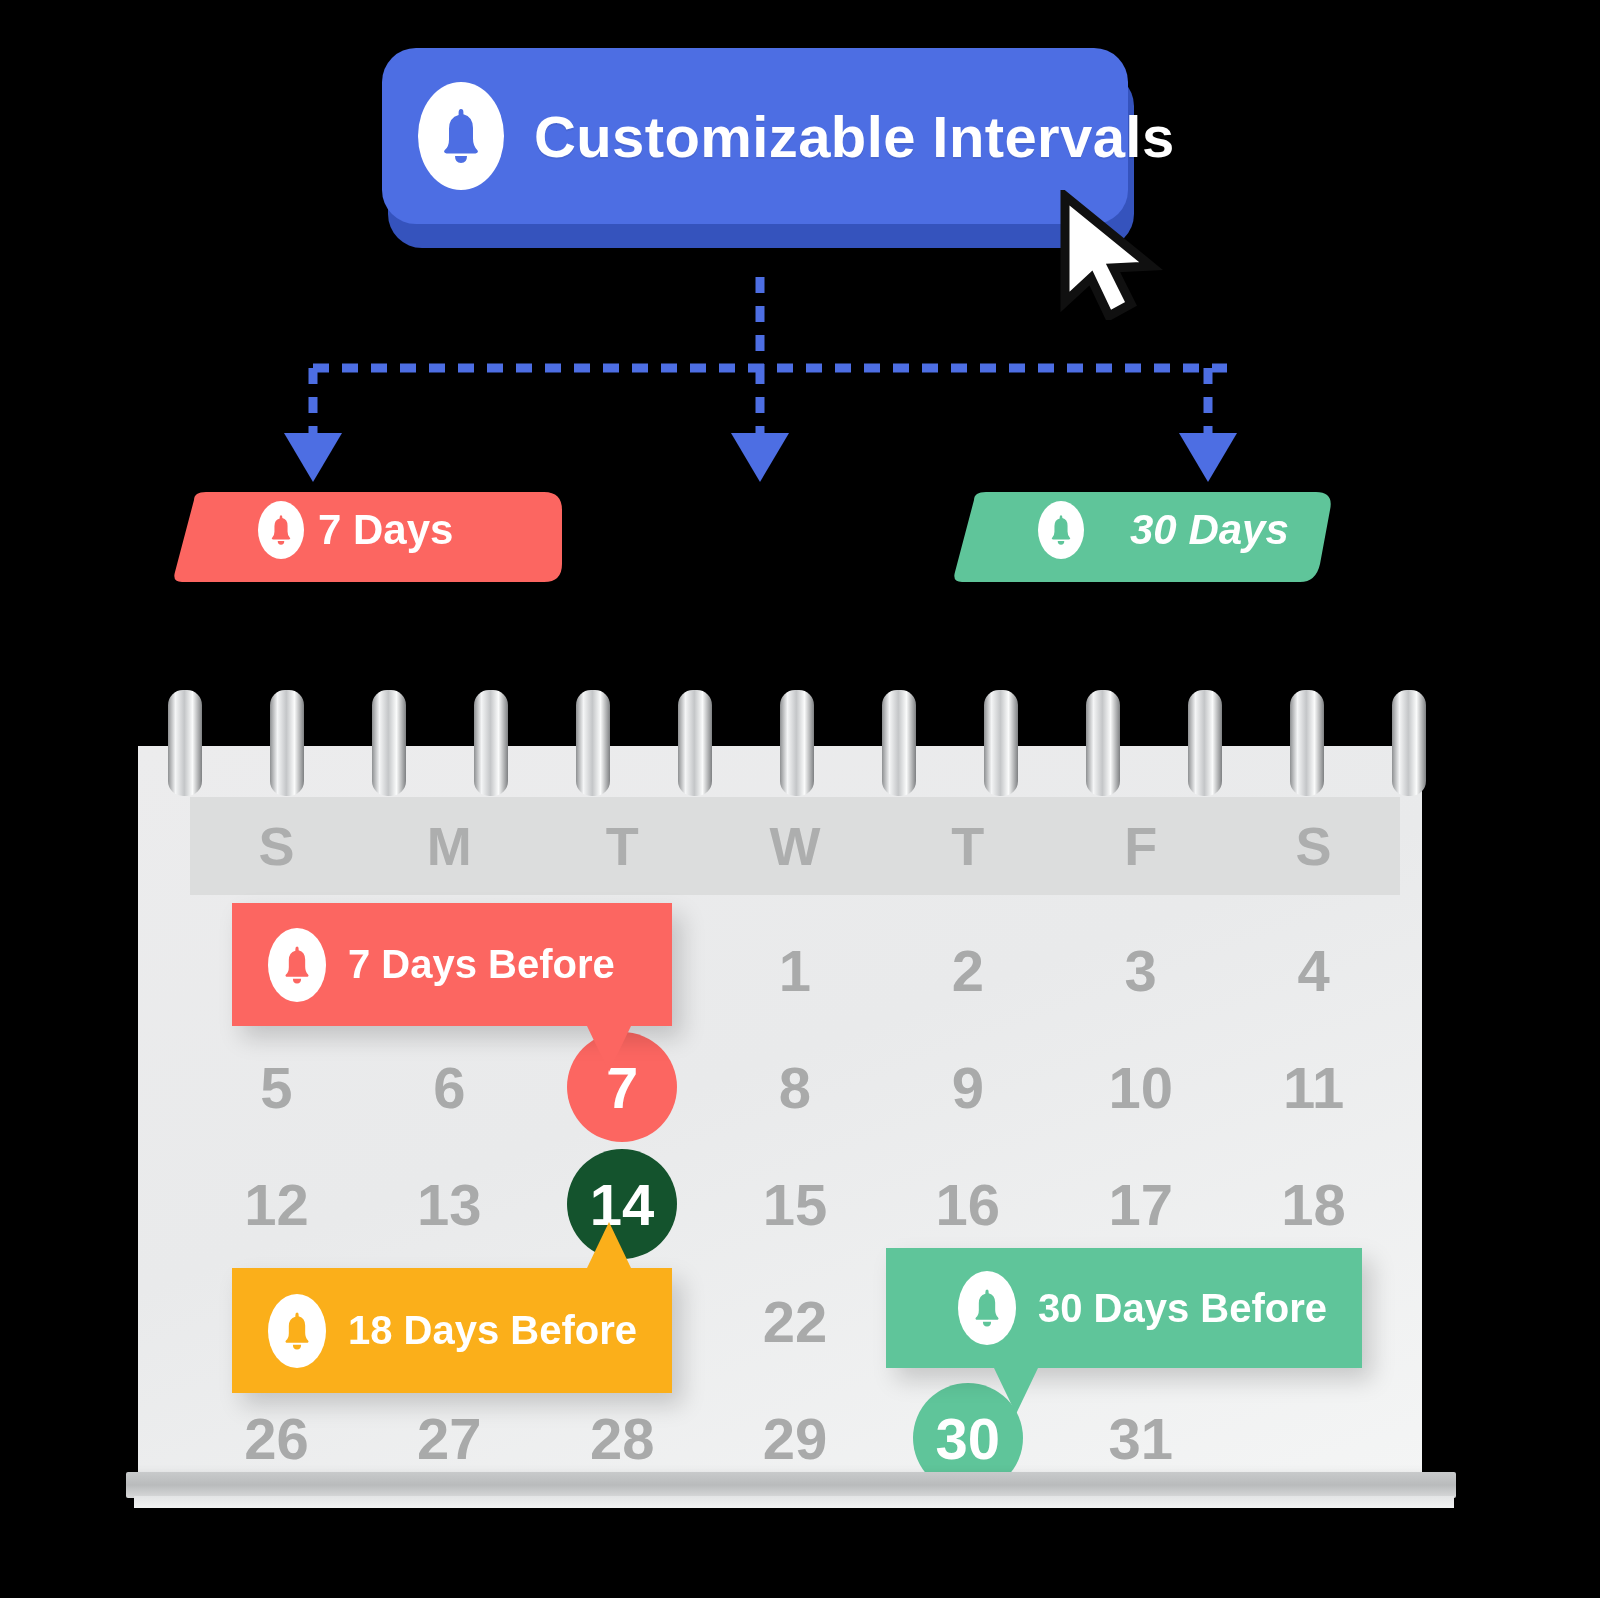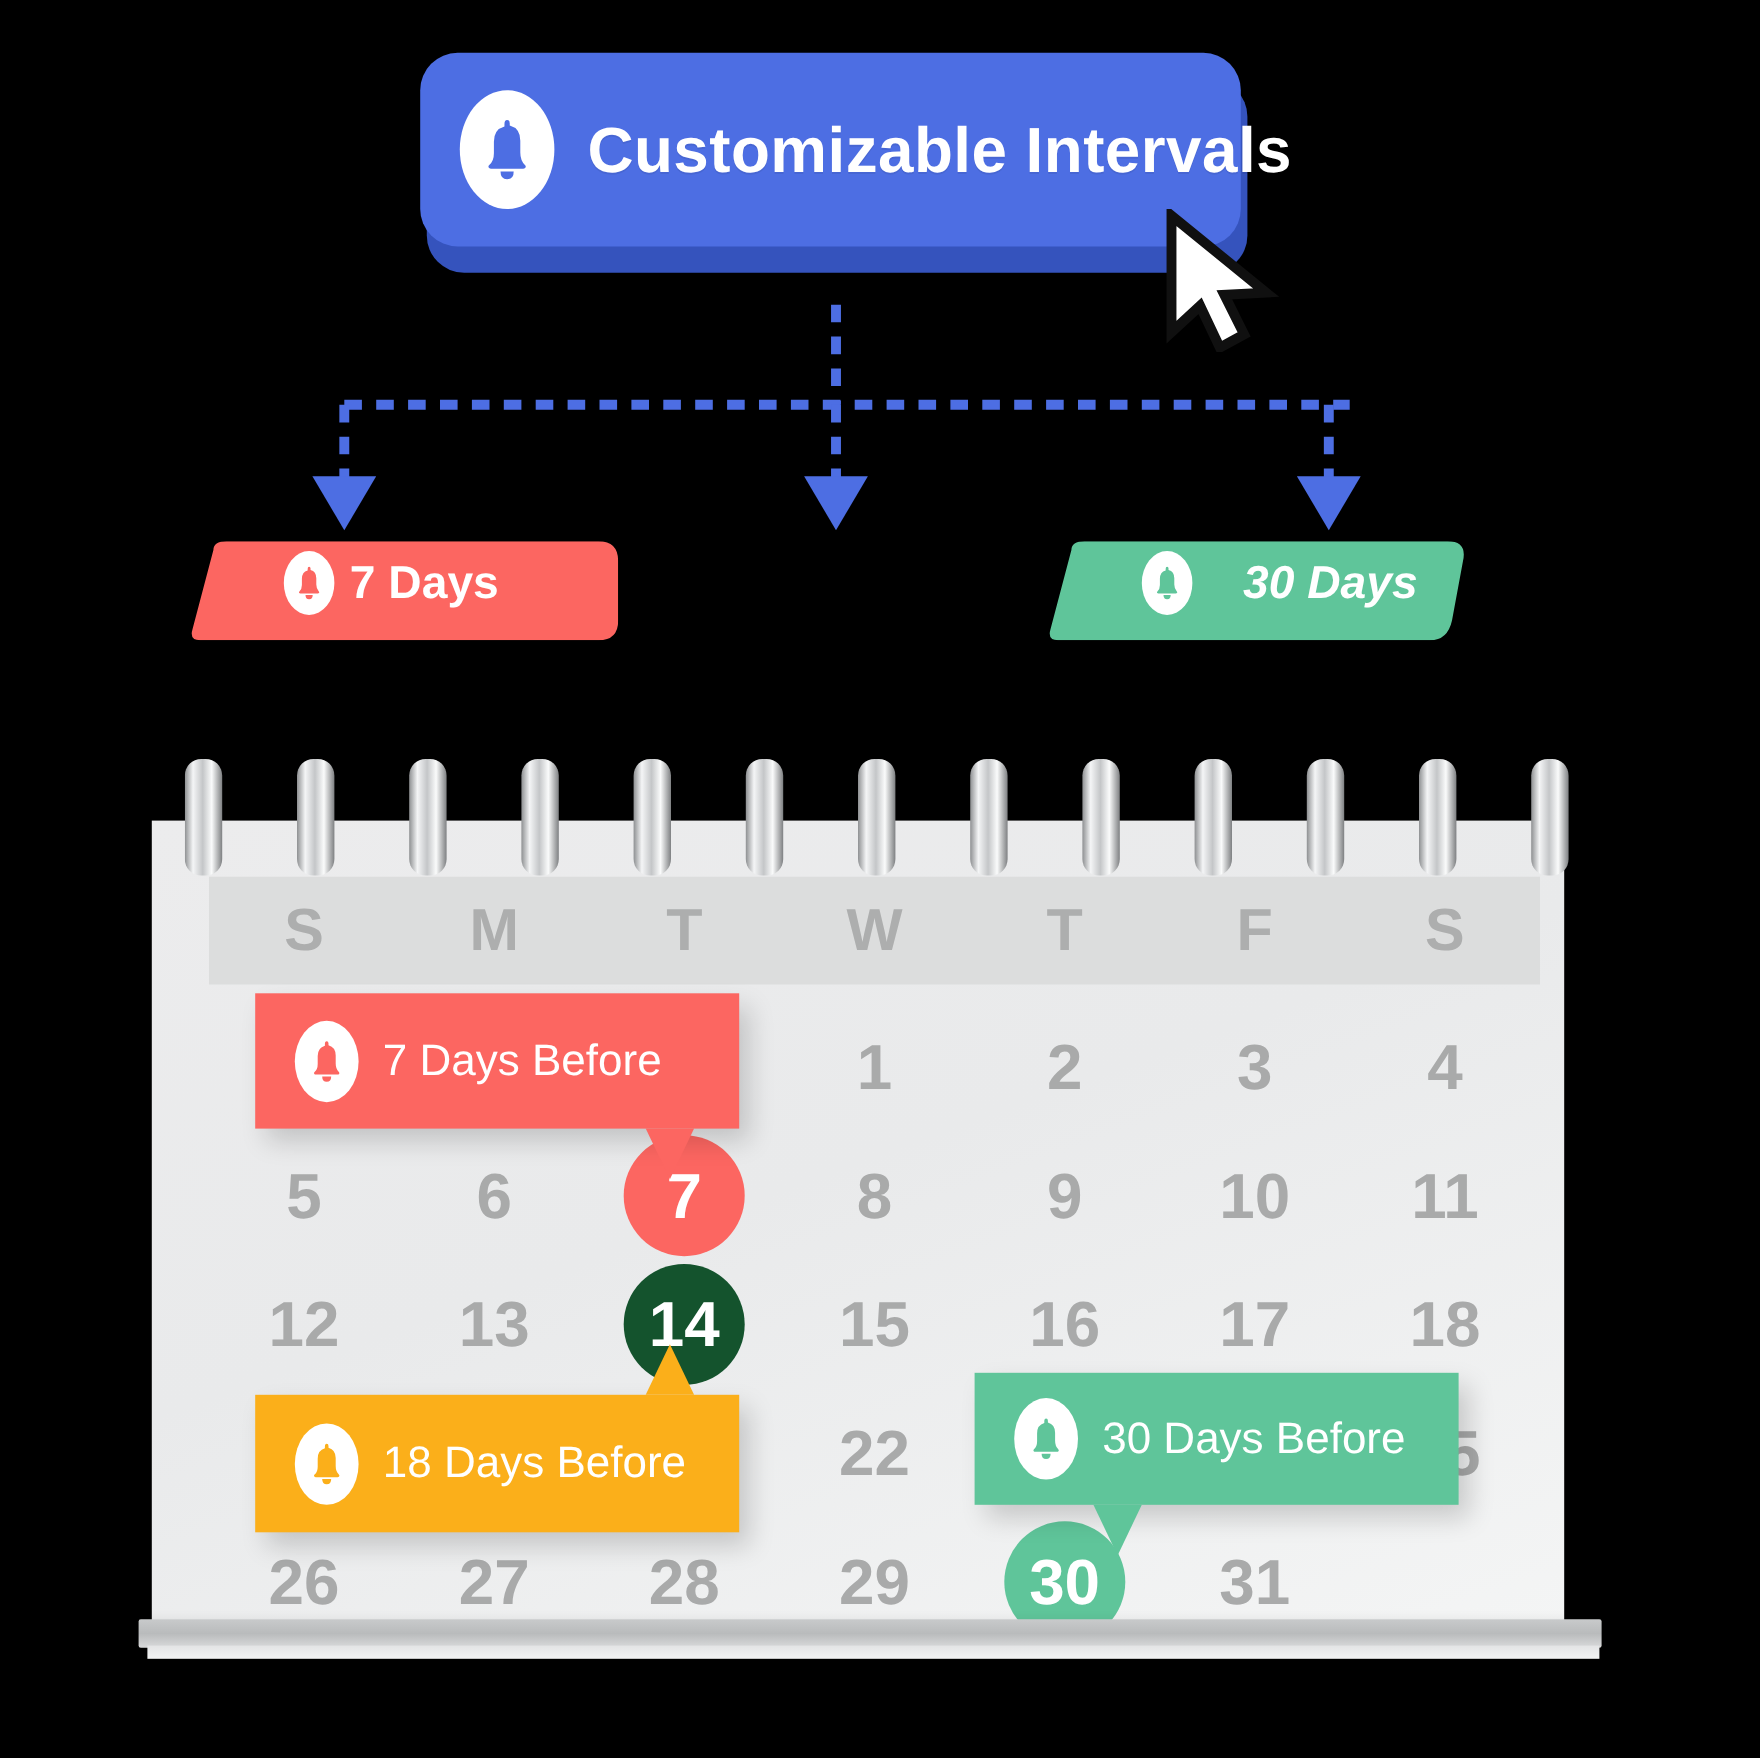--- a/index.html
+++ b/index.html
@@ -103,37 +103,37 @@
   .day .marker{
     position:absolute;left:50%;top:50%;transform:translate(-50%,-50%);
     width:110px;height:110px;border-radius:50%;
     display:flex;align-items:center;justify-content:center;
     color:#fff;font-size:58px;font-weight:bold;
   }
 
   
   .tooltip{
     position:absolute;display:flex;align-items:center;
-    color:#fff;font-weight:normal;white-space:nowrap;
+    color:#fff;font-weight:bold;white-space:nowrap;
     box-shadow:10px 12px 22px rgba(0,0,0,0.17);
   }
   .tooltip .bell-oval{width:58px;height:74px;margin-left:36px;}
   .tooltip .tip-label{font-size:40px;margin-left:22px;margin-right:36px;}
   .tooltip .nub{
     position:absolute;width:0;height:0;
     border-left:22px solid transparent;border-right:22px solid transparent;
   }
 
   #tooltip-7{left:232px;top:903px;width:440px;height:123px;background:#fc6661;}
   #tooltip-7 .nub{left:355px;top:123px;border-top:46px solid #fc6661;}
 
   #tooltip-14{left:232px;top:1268px;width:440px;height:125px;background:#fbaf1a;}
   #tooltip-14 .nub{left:355px;bottom:125px;border-bottom:46px solid #fbaf1a;}
 
-  #tooltip-30{left:886px;top:1248px;width:440px;height:120px;background:#5fc59a;}
+  #tooltip-30{left:886px;top:1248px;width:440px;height:120px;background:#5fc59a;padding-left:36px;}
   #tooltip-30 .nub{left:108px;top:120px;border-top:46px solid #5fc59a;}
 </style>
 </head>
 <body>
 
 <div class="stage">
 
   <div id="hero-button">
     <div class="shadowlayer"></div>
     <div class="face">

